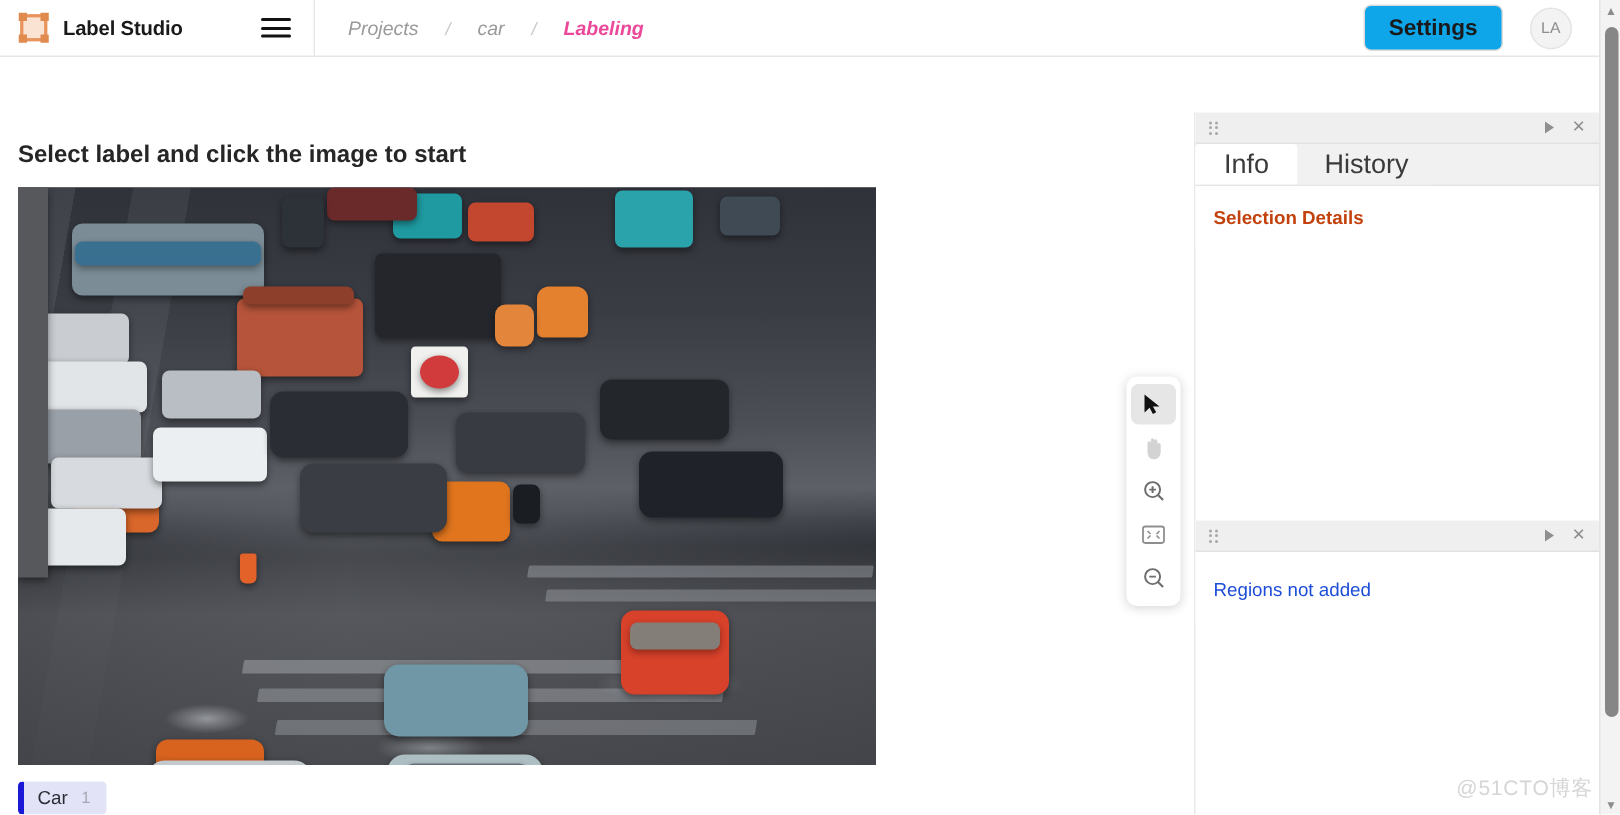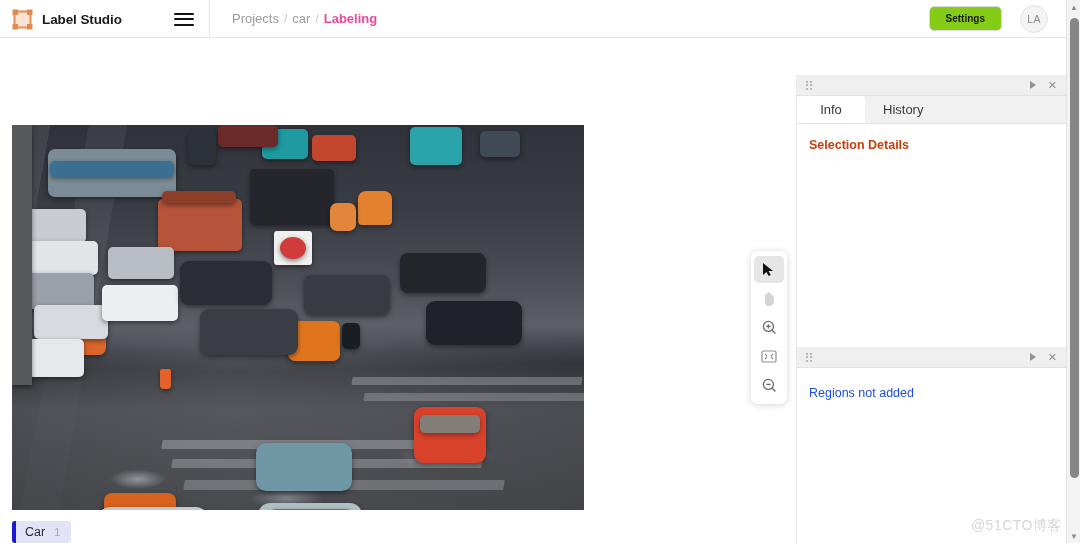--- a/index.html
+++ b/index.html
@@ -14,21 +14,21 @@
     width: 1080px; height: 543px;
     background: #fff;
   }
 
   
   .topbar {
     position: absolute; top: 0; left: 0;
     width: 1066px; height: 38px;
     background: #fff;
     border-bottom: 1px solid #e6e6e6;
-    display: flex; 
+    display: flex; align-items: center;
   }
   .brand {
     display: flex; align-items: center; gap: 9px;
     padding-left: 12px;
     width: 158px; height: 38px;
   }
   .logo-mark {
     width: 21px; height: 21px;
     position: relative;
     flex: 0 0 auto;
@@ -41,38 +41,39 @@
     width: 52px; height: 38px;
     display: flex; align-items: center; justify-content: center;
     border-right: 1px solid #e9e9e9;
   }
   .menu-btn .bars { width: 20px; }
   .menu-btn .bars i {
     display: block; height: 2px; background: #111; border-radius: 1px;
     margin: 3.5px 0;
   }
   .breadcrumb {
-    display: flex; align-items: center; gap: 5px;
+    display: flex; align-items: center; gap: 18px;
     padding-left: 22px;
     font-size: 13px;
+    font-style: italic;
   }
   .crumb { color: #9a9a9a; }
   .crumb.active { color: #ec4899; font-weight: bold; }
   .crumb-sep { color: #c8c8c8; font-size: 12px; }
   .topbar-right {
     margin-left: auto;
     display: flex; align-items: center; gap: 18px;
     padding-right: 18px;
   }
   .settings-btn {
     border: 1px solid #dcdcdc;
-    background: #84cc16;
+    background: #0ea5e9;
     border-radius: 5px;
     padding: 6px 16px;
-    font-size: 10px; font-weight: bold; color: #1a1a1a;
+    font-size: 15px; font-weight: bold; color: #1a1a1a;
     cursor: pointer;
     white-space: nowrap;
   }
   .avatar {
     width: 28px; height: 28px; border-radius: 50%;
     background: #f3f3f3; border: 1px solid #e4e4e4;
     display: flex; align-items: center; justify-content: center;
     font-size: 10.5px; color: #8c8c8c; letter-spacing: 0.3px;
   }
 
@@ -221,21 +222,21 @@
   .tabs {
     display: flex;
     height: 28px;
     background: #f1f1f1;
     border-bottom: 1px solid #e4e4e4;
   }
   .tab {
     flex: 0 0 auto;
     min-width: 68px;
     display: flex; align-items: center; justify-content: center;
-    font-size: 13px; color: #3a3a3a;
+    font-size: 18px; color: #3a3a3a;
     cursor: pointer;
     padding: 0 18px;
     background: #f1f1f1;
     text-align: right;
   }
   .tab.active {
     background: #fff;
     border-top-left-radius: 3px; border-top-right-radius: 3px;
   }
   .panel-body { padding: 14px 12px; }
@@ -332,20 +333,21 @@
     </div>
 
     <div class="topbar-right">
       <button class="settings-btn">Settings</button>
       <div class="avatar">LA</div>
     </div>
   </div>
 
 
   <div class="main">
+    <div class="headline">Select label and click the image to start</div>
 
     <div class="canvas-wrap">
       <div class="photo"></div>
 
       <div class="cross" style="left:150px;top:315px;width:300px;height:9px;opacity:.55"></div>
       <div class="cross" style="left:160px;top:334px;width:310px;height:9px;opacity:.5"></div>
       <div class="cross" style="left:172px;top:355px;width:320px;height:10px;opacity:.45"></div>
       <div class="cross" style="left:340px;top:252px;width:230px;height:8px;opacity:.5"></div>
       <div class="cross" style="left:352px;top:268px;width:222px;height:8px;opacity:.45"></div>
 

